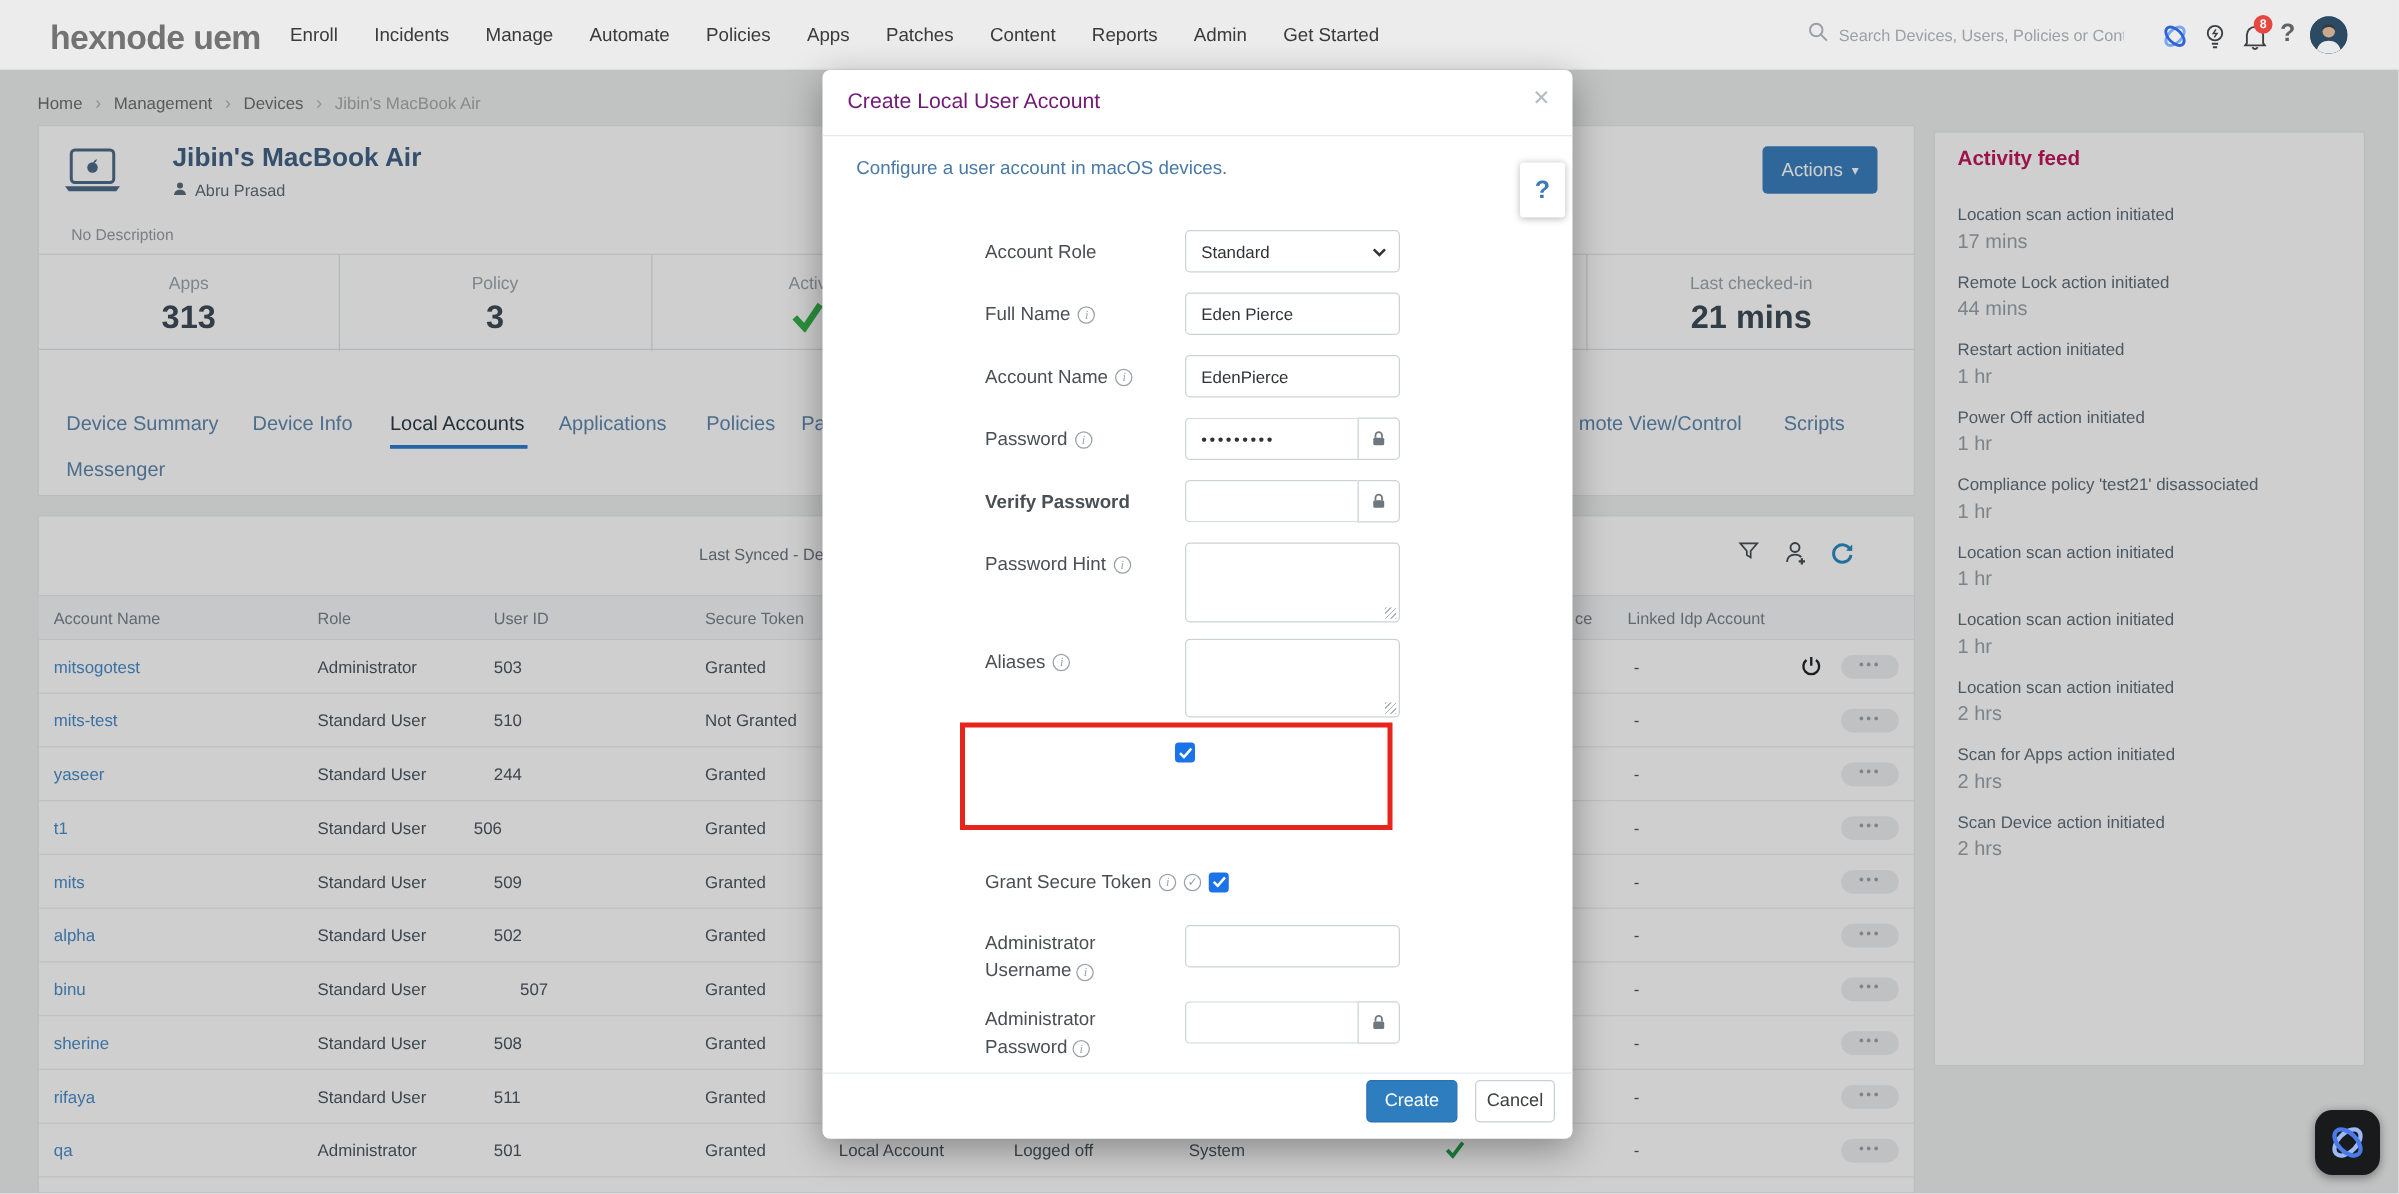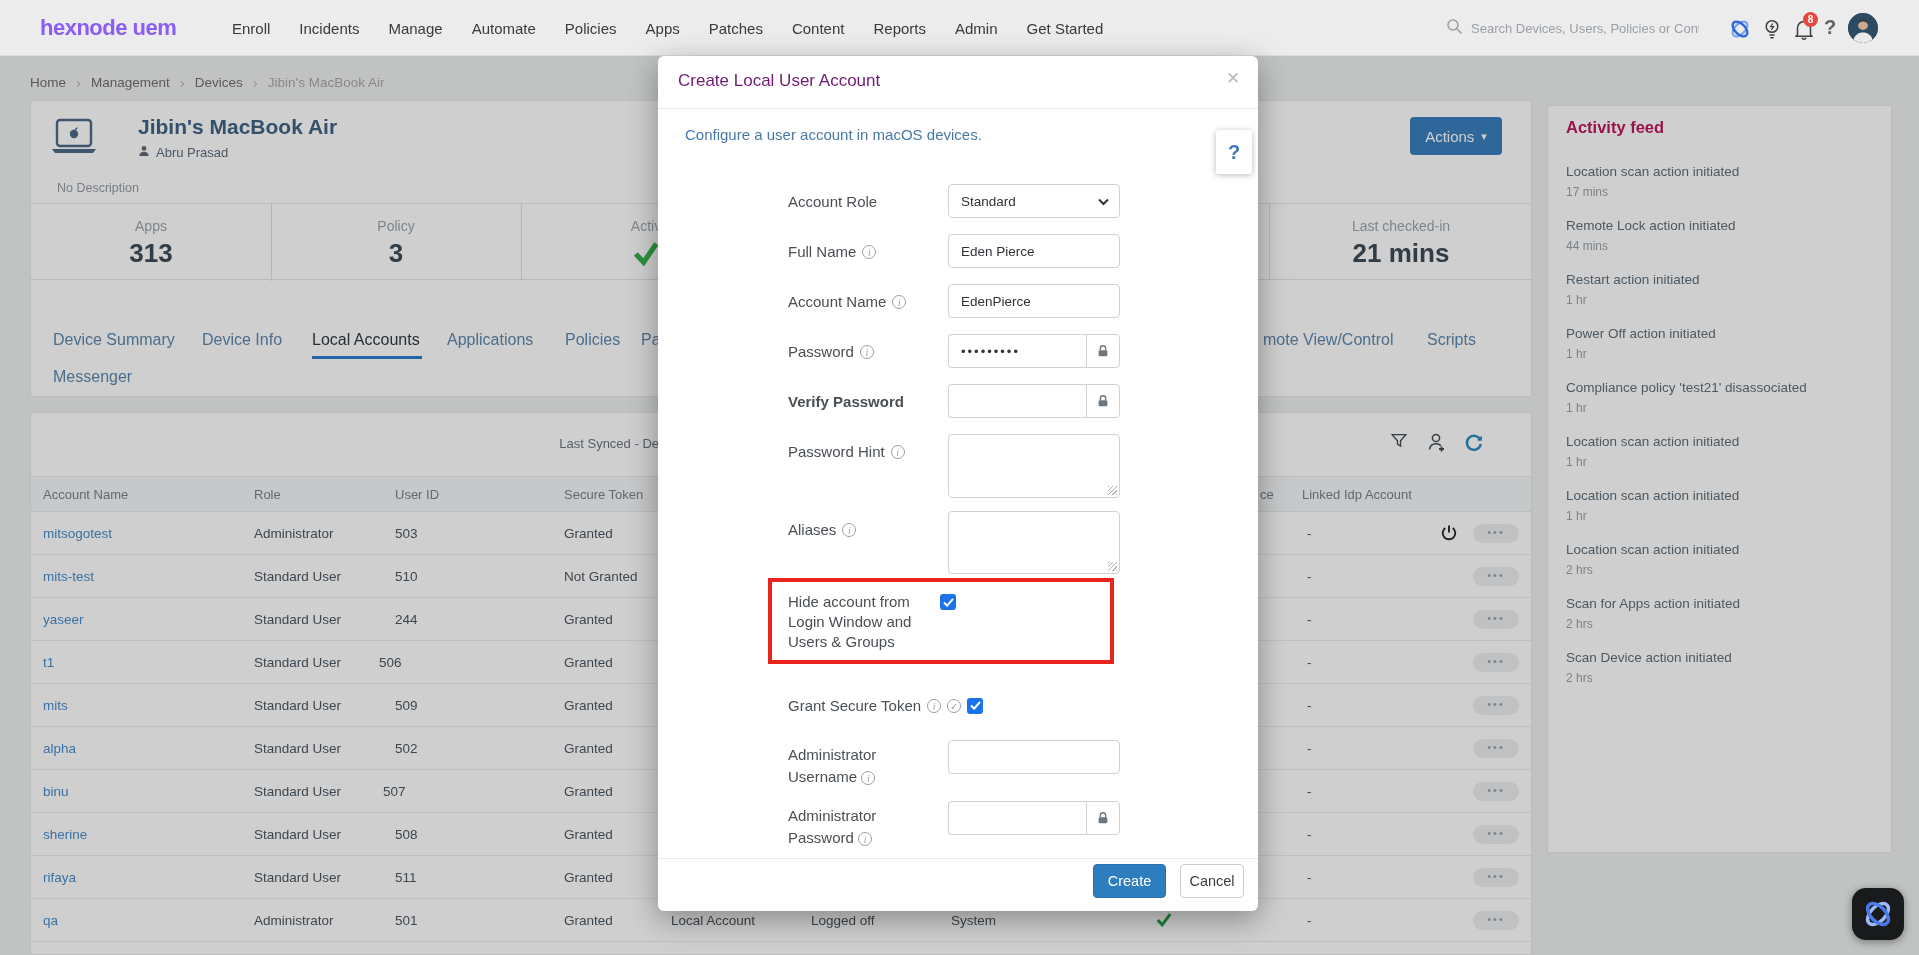--- a/index.html
+++ b/index.html
@@ -1,21 +1,21 @@
 <!DOCTYPE html>
 <html><head>
 <meta charset="utf-8">
 <style>
   * { margin:0; padding:0; box-sizing:border-box; }
   html,body { width:1919px; height:955px; overflow:hidden; background:#eef0f1; font-family:"Liberation Sans", sans-serif; }
   #app { position:relative; width:1919px; height:955px; background:#eef0f1; overflow:hidden; }
 
   
   .navbar { position:absolute; left:0; top:0; width:1919px; height:56px; background:#ececec; border-bottom:1px solid #dcdcdc; z-index:60; }
-  .navbar .logo { position:absolute; left:40px; top:15px; font-size:22px; font-weight:bold; color:#8b5cf6; letter-spacing:-0.5px; }
+  .navbar .logo { position:absolute; left:40px; top:15px; font-size:27px; font-weight:bold; color:#737373; letter-spacing:-0.5px; }
   .nav-items { position:absolute; left:232px; top:0; height:56px; display:flex; align-items:center; gap:29px; }
   .nav-item { font-size:15px; color:#3a3a3a; cursor:pointer; white-space:nowrap; }
   .nav-search { position:absolute; left:1446px; top:0; height:56px; display:flex; align-items:center; gap:8px; }
   .nav-search input { border:none; outline:none; background:transparent; font-size:13px; color:#444; width:228px; font-family:"Liberation Sans", sans-serif; }
   .nav-search input::placeholder { color:#9aa0a6; }
   .nav-icon { position:absolute; top:17px; width:24px; height:24px; }
   .bell-badge { position:absolute; left:11px; top:-5px; min-width:15px; height:15px; border-radius:8px; background:#e8473f; color:#fff; font-size:10px; line-height:15px; text-align:center; padding:0 2px; font-weight:bold; }
   .q-icon { position:absolute; left:1824px; top:16px; font-size:20px; font-weight:bold; color:#5f6368; }
   .avatar { position:absolute; left:1848px; top:13px; width:30px; height:30px; border-radius:50%; background:#2d4a63; overflow:hidden; }
 
@@ -57,21 +57,21 @@
   .td { position:absolute; top:14px; font-size:13.5px; color:#4c5761; white-space:nowrap; }
   .td.link { color:#4a8cc9; cursor:pointer; }
   .menu-pill { position:absolute; left:1442px; top:12px; width:46px; height:19px; background:#eceef0; border-radius:10px; color:#98a2ac; font-size:11px; letter-spacing:2px; text-align:center; line-height:17px; cursor:pointer; }
   .power-btn { position:absolute; left:1408px; top:11px; width:20px; height:20px; cursor:pointer; }
   .row-check { position:absolute; left:1125px; top:13px; }
 
   
   .feed-title { position:absolute; left:18px; top:12px; font-size:16.5px; font-weight:600; color:#be185d; }
   .feed-item { position:absolute; left:18px; width:300px; }
   .feed-item .ft { font-size:13.5px; color:#5f6e7a; }
-  .feed-item .fm { margin-top:6px; font-size:12px; color:#98a3ab; }
+  .feed-item .fm { margin-top:6px; font-size:16px; color:#98a3ab; }
 
   
   #dim { position:absolute; left:0; top:56px; width:1919px; height:899px; background:rgba(0,0,0,0.19); z-index:50; }
 
   
   .modal { position:absolute; left:658px; top:56px; width:600px; height:855px; background:#fff; border-radius:6px; box-shadow:0 8px 30px rgba(0,0,0,0.35); z-index:100; }
   .modal-title { position:absolute; left:20px; top:15px; font-size:17px; font-weight:400; color:#701a75; }
   .modal-close { position:absolute; left:568px; top:12px; font-size:17px; color:#b6bcc2; cursor:pointer; }
   .modal-hdiv { position:absolute; left:0; top:52px; width:600px; border-top:1px solid #e8e8e8; }
   .modal-desc { position:absolute; left:27px; top:70px; font-size:15px; color:#4879a8; }
@@ -308,21 +308,21 @@
       <span class="td link" style="left:12px;">alpha</span>
       <span class="td" style="left:223px;">Standard User</span>
       <span class="td" style="left:364px;">502</span>
       <span class="td" style="left:533px;">Granted</span>
       <span class="td" style="left:1276px;">-</span>
       <span class="menu-pill">•••</span>
     </div>
     <div class="trow" style="top:357px;">
       <span class="td link" style="left:12px;">binu</span>
       <span class="td" style="left:223px;">Standard User</span>
-      <span class="td" style="left:352px;">507</span>
+      <span class="td" style="left:385px;">507</span>
       <span class="td" style="left:533px;">Granted</span>
       <span class="td" style="left:1276px;">-</span>
       <span class="menu-pill">•••</span>
     </div>
     <div class="trow" style="top:400px;">
       <span class="td link" style="left:12px;">sherine</span>
       <span class="td" style="left:223px;">Standard User</span>
       <span class="td" style="left:364px;">508</span>
       <span class="td" style="left:533px;">Granted</span>
       <span class="td" style="left:1276px;">-</span>
@@ -461,25 +461,20 @@
     <textarea class="f-textarea" style="top: 378px; height: 64px;"></textarea>
     <span class="ta-grip" style="left:450px; top:430px;"></span>
 
     <div class="f-label" style="top:465px;">
       <span>Aliases</span>
         <span class="info-ic">i</span>
     </div>
     <textarea class="f-textarea" style="top: 455px; height: 63px;"></textarea>
     <span class="ta-grip" style="left:450px; top:506px;"></span>
 
-    <div class="hide-label">
-      <div>Hide account from</div>
-      <div>Login Window and</div>
-      <div>Users &amp; Groups</div>
-    </div>
     <div class="checkbox" style="position:absolute; left:282px; top:538px;">
       <svg width="11" height="9" viewBox="0 0 12 10" fill="none" stroke="#fff" stroke-width="2.2">
           <path d="M1 5l3.5 3.5L11 1"></path>
         </svg>
     </div>
 
     <div class="f-label" style="top:641px; width:220px;">
       <span>Grant Secure Token</span>
         <span class="info-ic">i</span>
         <span class="info-ic" style="font-style:normal;">✓</span>

